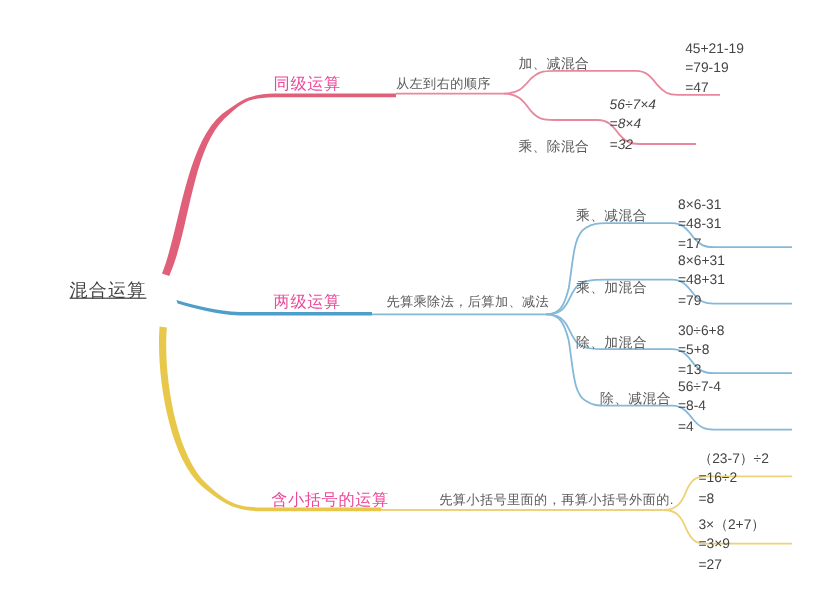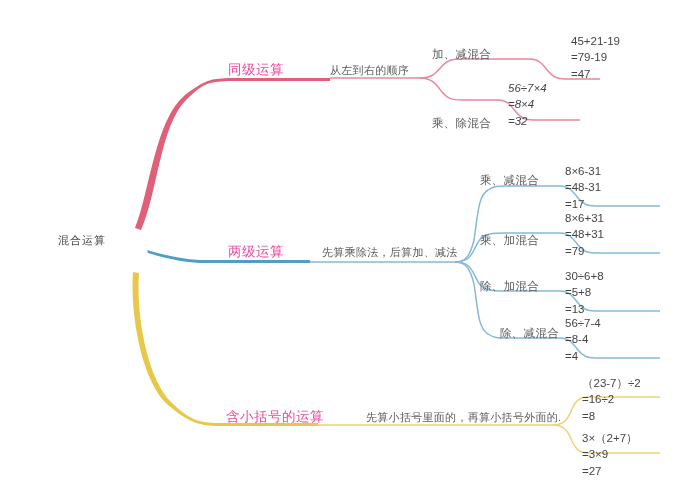--- a/index.html
+++ b/index.html
@@ -11,23 +11,24 @@
     position:relative;
   }
   #map{position:absolute;left:0;top:0;width:684px;height:500px;}
   .node{
     position:absolute;
     color:#4a4a4a;
     white-space:nowrap;
     line-height:1.28;
   }
   .root-node{
-    font-size:11px;
+    font-size:15px;
     color:#3f3f3f;
     letter-spacing:1px;
+    text-decoration:underline;
   }
   .l1{font-size:13.5px;letter-spacing:.5px;color:#ec4899;text-align:right;}
   .l2{font-size:11px;letter-spacing:.3px;color:#5a5a5a;text-align:right;}
   .l3{font-size:11.5px;letter-spacing:.3px;color:#5a5a5a;}
   .leaf{font-size:11.5px;color:#444;line-height:1.42;}
   .leaf div{white-space:nowrap;}
 </style>
 </head>
 <body>
 

